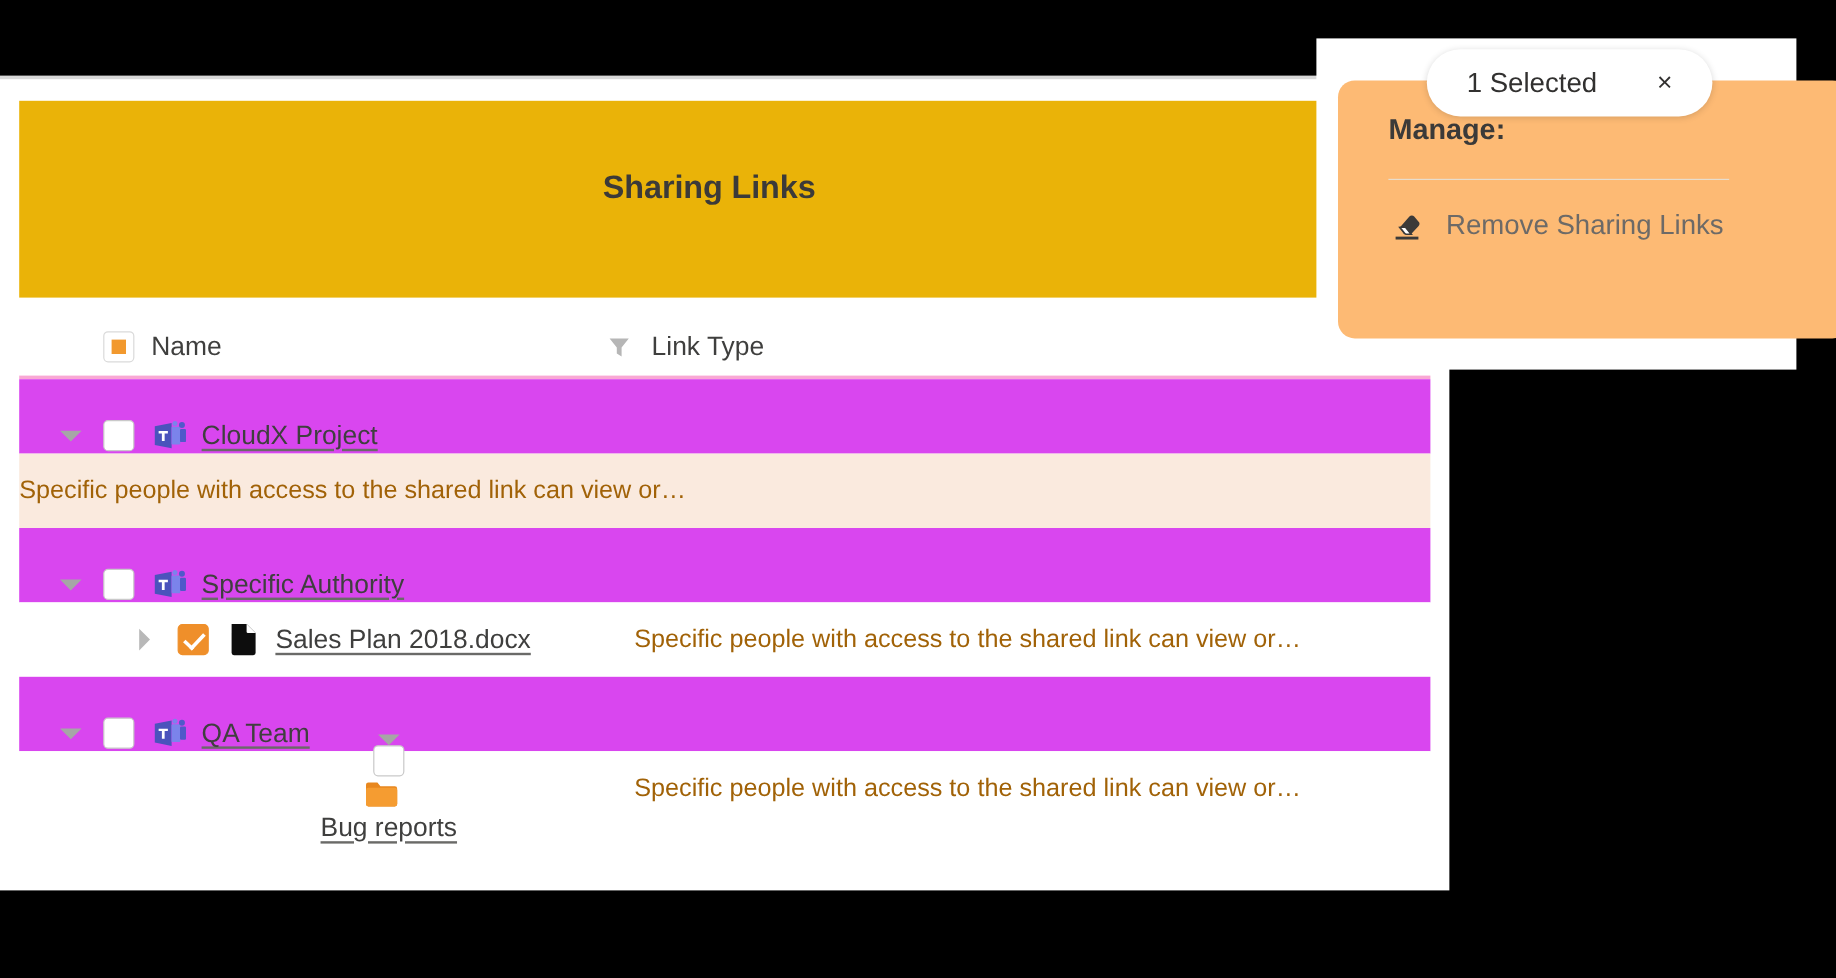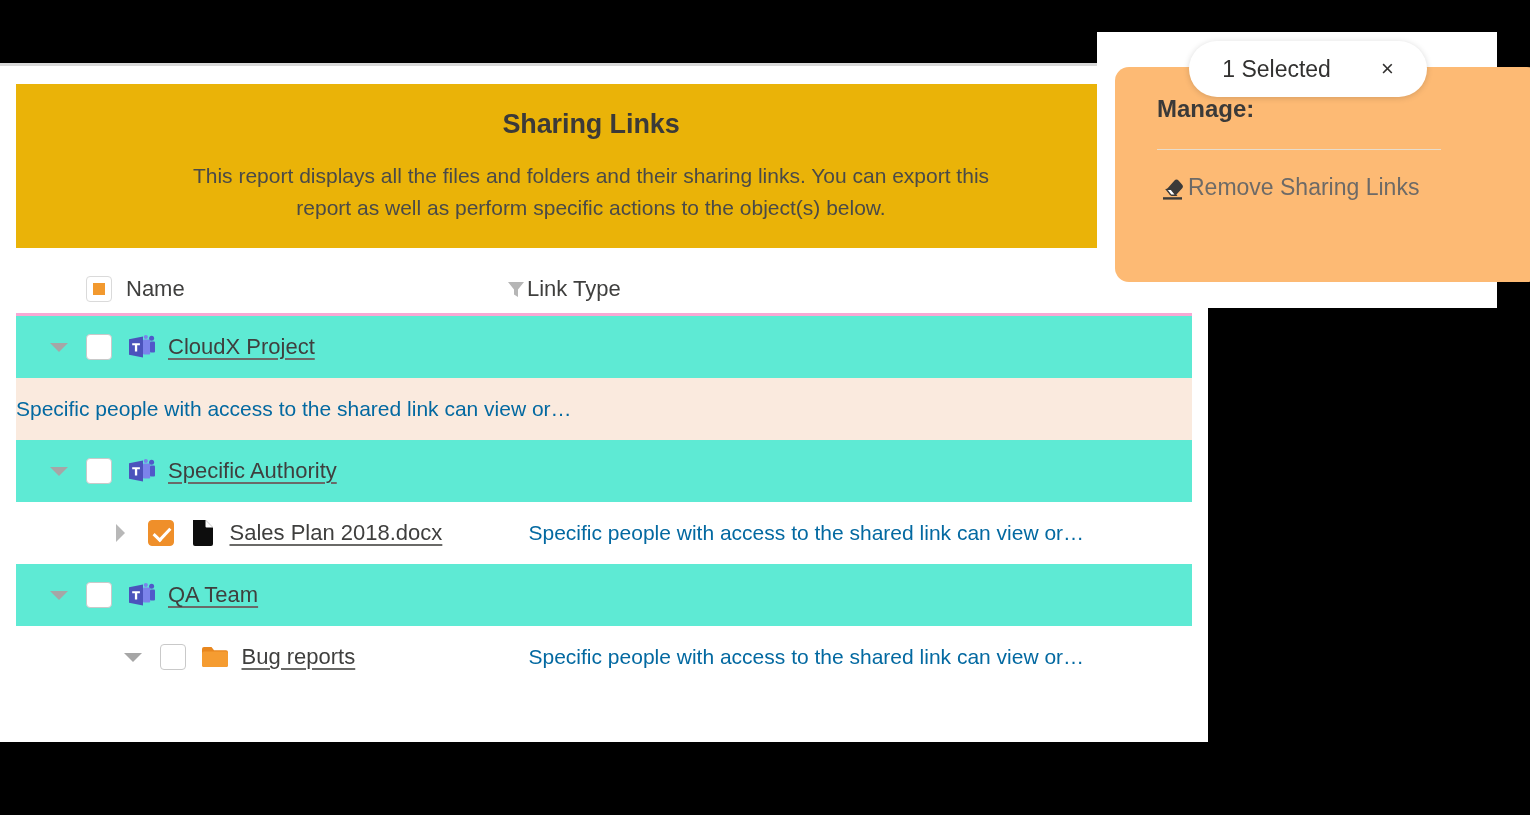--- a/index.html
+++ b/index.html
@@ -93,20 +93,21 @@
   }
   .col-name {
     width: 419px;
     display: flex;
     align-items: center;
     gap: 14px;
   }
   .col-linktype {
     display: flex;
     align-items: center;
+    gap: 16px;
   }
   .col-label {
     font-size: 22px;
     color: #3f3f3e;
   }
 
   
   .cb {
     width: 26px;
     height: 26px;
@@ -144,21 +145,21 @@
     flex: 0 0 auto;
   }
 
   
   .row {
     display: flex;
     align-items: center;
     height: 62px;
     position: relative;
   }
-  .row.group { background: #5eead4; }
+  .row.group { background: #d946ef; align-items: flex-end; }
   .row.plain { background: #ffffff; justify-content: center; }
   .row.selected { background: #faeade; }
 
   .twisty {
     width: 26px;
     flex: 0 0 auto;
     display: flex;
     align-items: center;
     justify-content: center;
   }
@@ -195,30 +196,30 @@
     height: 30px;
     flex: 0 0 auto;
     display: flex;
     align-items: center;
     justify-content: center;
     margin-right: 12px;
   }
 
   .linkcell {
     font-size: 21px;
-    color: #0369a1;
+    color: #a16207;
     white-space: nowrap;
     overflow: hidden;
     text-overflow: ellipsis;
   }
 
   
   .ind-0 { padding-left: 30px; }
   .ind-1 { padding-left: 68px; }
-  .ind-2 { padding-left: 80px; }
+  .ind-2 { padding-left: 80px; flex-direction: column; }
 
   
   .float-panel {
     position: absolute;
     left: 1097px;
     top: 32px;
     width: 400px;
     height: 276px;
     background: #ffffff;
   }
@@ -266,21 +267,21 @@
   .card-sep {
     margin-top: 26px;
     height: 1px;
     background: #e8ddcd;
     width: 284px;
   }
   .card-action {
     margin-top: 24px;
     display: flex;
     align-items: center;
-    gap: 1px;
+    gap: 18px;
     cursor: pointer;
     text-align: right;
   }
   .card-action-label {
     font-size: 23px;
     color: #6d6a67;
   }
   .eraser { width: 30px; height: 26px; flex: 0 0 auto; }
 
   
@@ -298,21 +299,20 @@
 
 <div id="root">
 
   <div class="top-strip"></div>
   <div class="top-strip-inner"></div>
 
   <div class="report-panel">
 
     <div class="report-header">
       <div class="report-title">Sharing Links</div>
-      <div class="report-desc">This report displays all the files and folders and their sharing links. You can export this report as well as perform specific actions to the object(s) below.</div>
     </div>
 
     <div class="table">
 
       <div class="col-head-row">
         <div class="col-name">
           <div class="cb indeterminate"></div>
           <span class="col-label">Name</span>
         </div>
         <div class="col-linktype">

